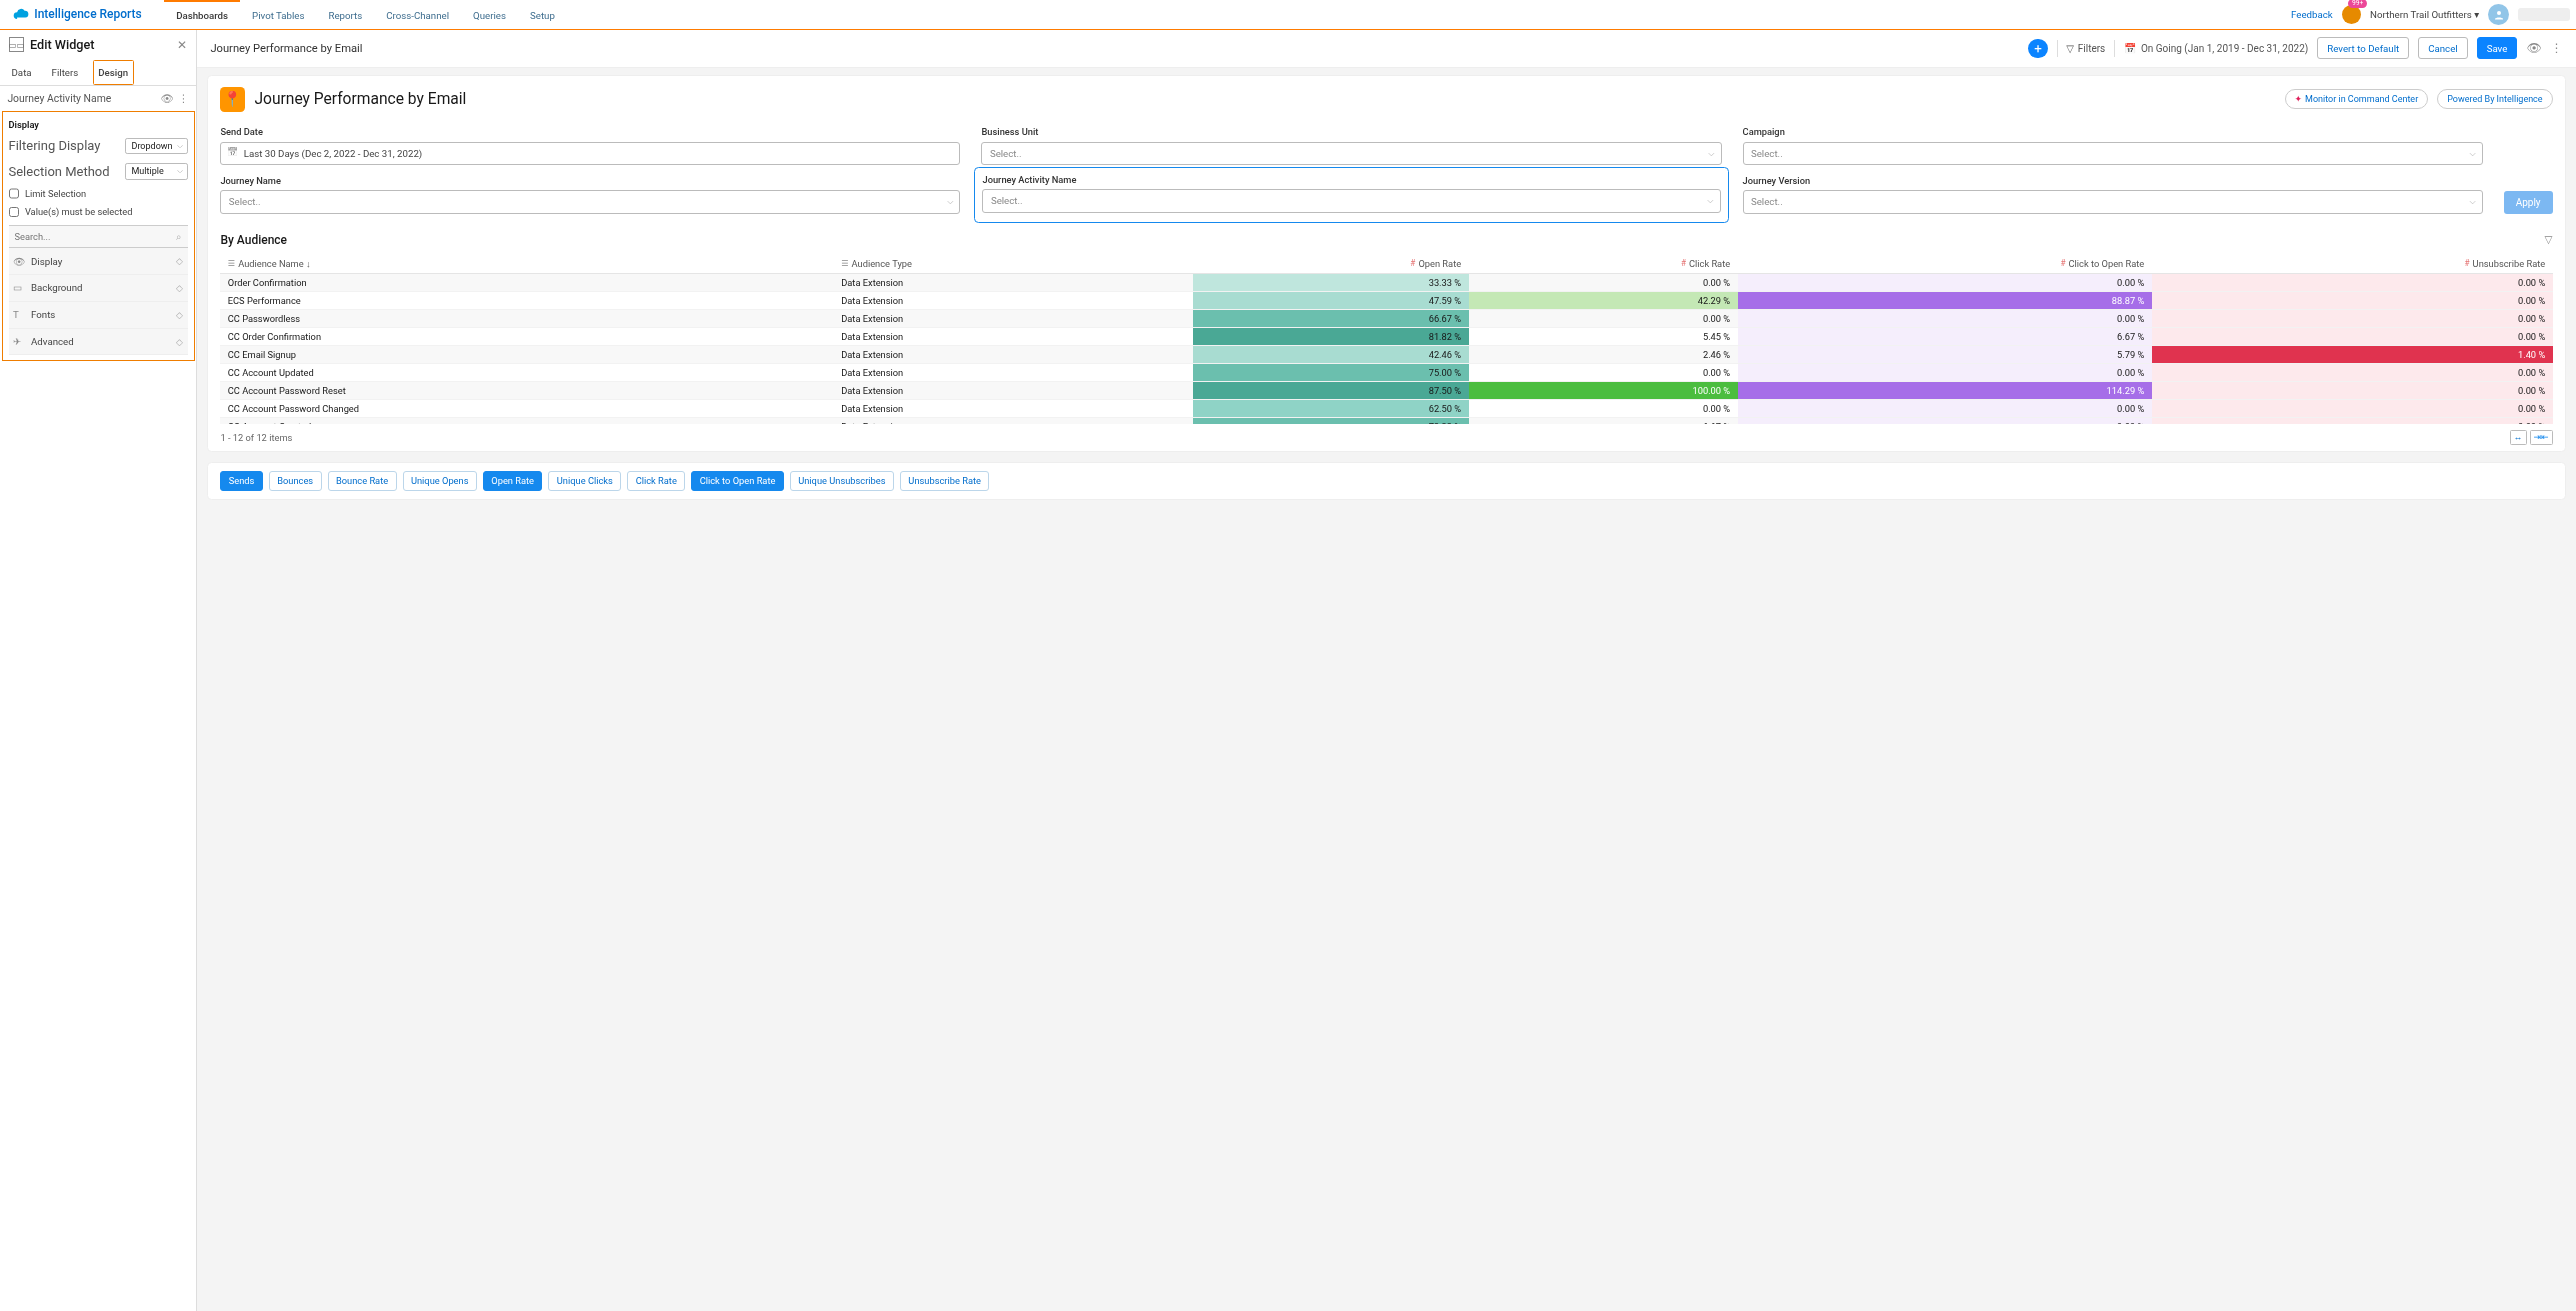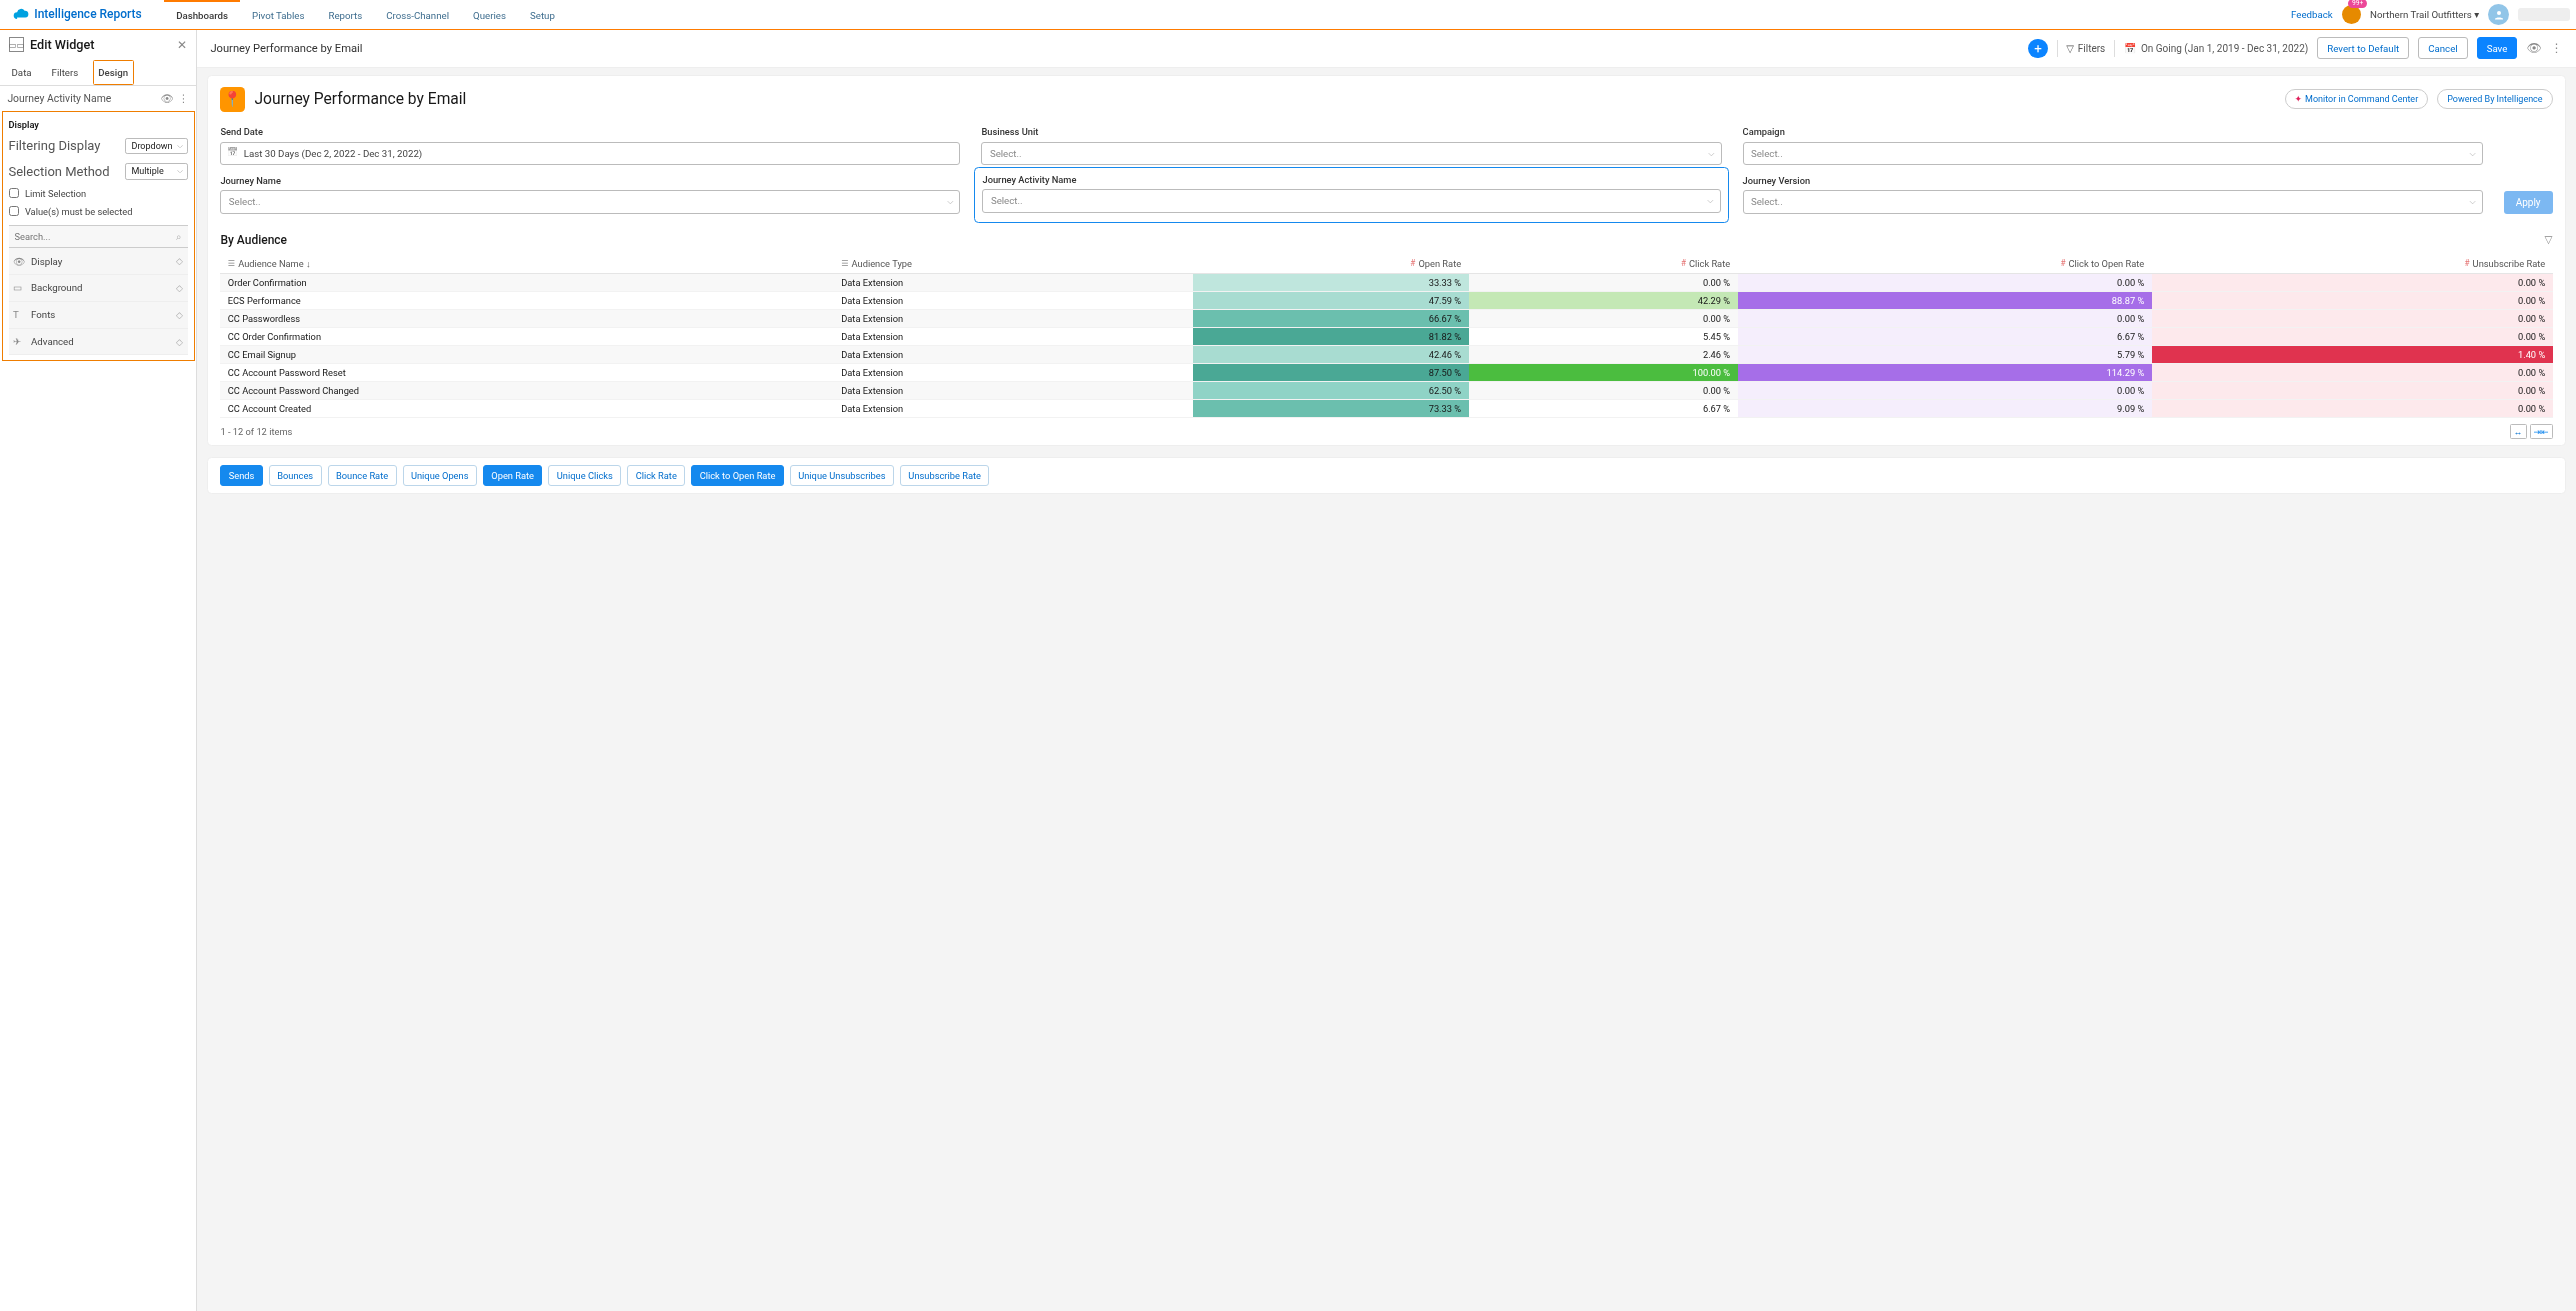--- a/index.html
+++ b/index.html
@@ -29,21 +29,21 @@
 .panel-tab.active { border: 1.5px solid #ef7d00; border-radius:1.5px; font-weight:500; }
 .dim-row { display:flex; align-items:center; padding: 6px 7.4px; color:#555; font-size:10.4px; gap:4.5px;}
 .dim-row .spacer{flex:1;}
 .eye-ic, .dots-ic { color:#888; cursor:pointer; }
 .design-box { border: 1.5px solid #ef7d00; margin: 0 1.5px 3px 1.5px; padding: 4.5px 6px; }
 .section-label { font-size: 9.3px; font-weight:600; padding: 3px 0;}
 .form-row { display:flex; align-items:center; justify-content:space-between; padding: 4.5px 0;}
 .form-row label { font-size: 13px; color:#555;}
 .dd { border:0.7px solid #bbb; border-radius:2.2px; padding:2.2px 13.4px 2.2px 6px; font-size:9px; background:#fff; position:relative; min-width:63px; display:inline-block;}
 .dd::after{content:"⌵"; position:absolute; right:3.7px; top:2.2px; font-size:7.4px; color:#888;}
-.chk-row { display:flex; align-items:flex-start; gap:6px; padding:3.7px 0;}
+.chk-row { display:flex; align-items:flex-end; gap:6px; padding:3.7px 0;}
 .chk-row input { width:10.4px; height:10.4px;}
 .chk-row label { font-size:9.3px; color:#444;}
 .search-box { border:0.7px solid #ccc; background:#f7f7f7; padding:4.5px 6px; display:flex; align-items:center; margin-top:4.5px; border-left:0; border-right:0;gap:40px;}
 .search-box input { flex:1; border:0; background:transparent; outline:none; font-size:9.3px; color:#888;}
 .accordion { border-bottom:0.7px solid #eee; padding: 7.4px 4.5px; display:flex; align-items:center; gap:6px; background:#f6f6f6;}
 .accordion .ic { width:12px; color:#888; font-size:9.7px;}
 .accordion .lbl { flex:1; font-size:9.7px; color:#444;}
 .accordion .chev { color:#aaa; font-size:9px;}
 
 .main { flex:1; background:#fff; display:flex; flex-direction:column; overflow:hidden;}
@@ -319,20 +319,28 @@
                 </tr>
                 <tr>
                   <td>CC Email Signup</td>
                   <td>Data Extension</td>
                   <td class="r heat-open-1">42.46 %</td>
                   <td class="r heat-click-0">2.46 %</td>
                   <td class="r heat-cto-0">5.79 %</td>
                   <td class="r heat-unsub-2">1.40 %</td>
                 </tr>
                 <tr>
+                  <td>CC Account Updated</td>
+                  <td>Data Extension</td>
+                  <td class="r heat-open-3">75.00 %</td>
+                  <td class="r heat-click-0">0.00 %</td>
+                  <td class="r heat-cto-0">0.00 %</td>
+                  <td class="r heat-unsub-0">0.00 %</td>
+                </tr>
+                <tr>
                   <td>CC Account Password Reset</td>
                   <td>Data Extension</td>
                   <td class="r heat-open-4">87.50 %</td>
                   <td class="r heat-click-2">100.00 %</td>
                   <td class="r heat-cto-2">114.29 %</td>
                   <td class="r heat-unsub-0">0.00 %</td>
                 </tr>
                 <tr>
                   <td>CC Account Password Changed</td>
                   <td>Data Extension</td>

